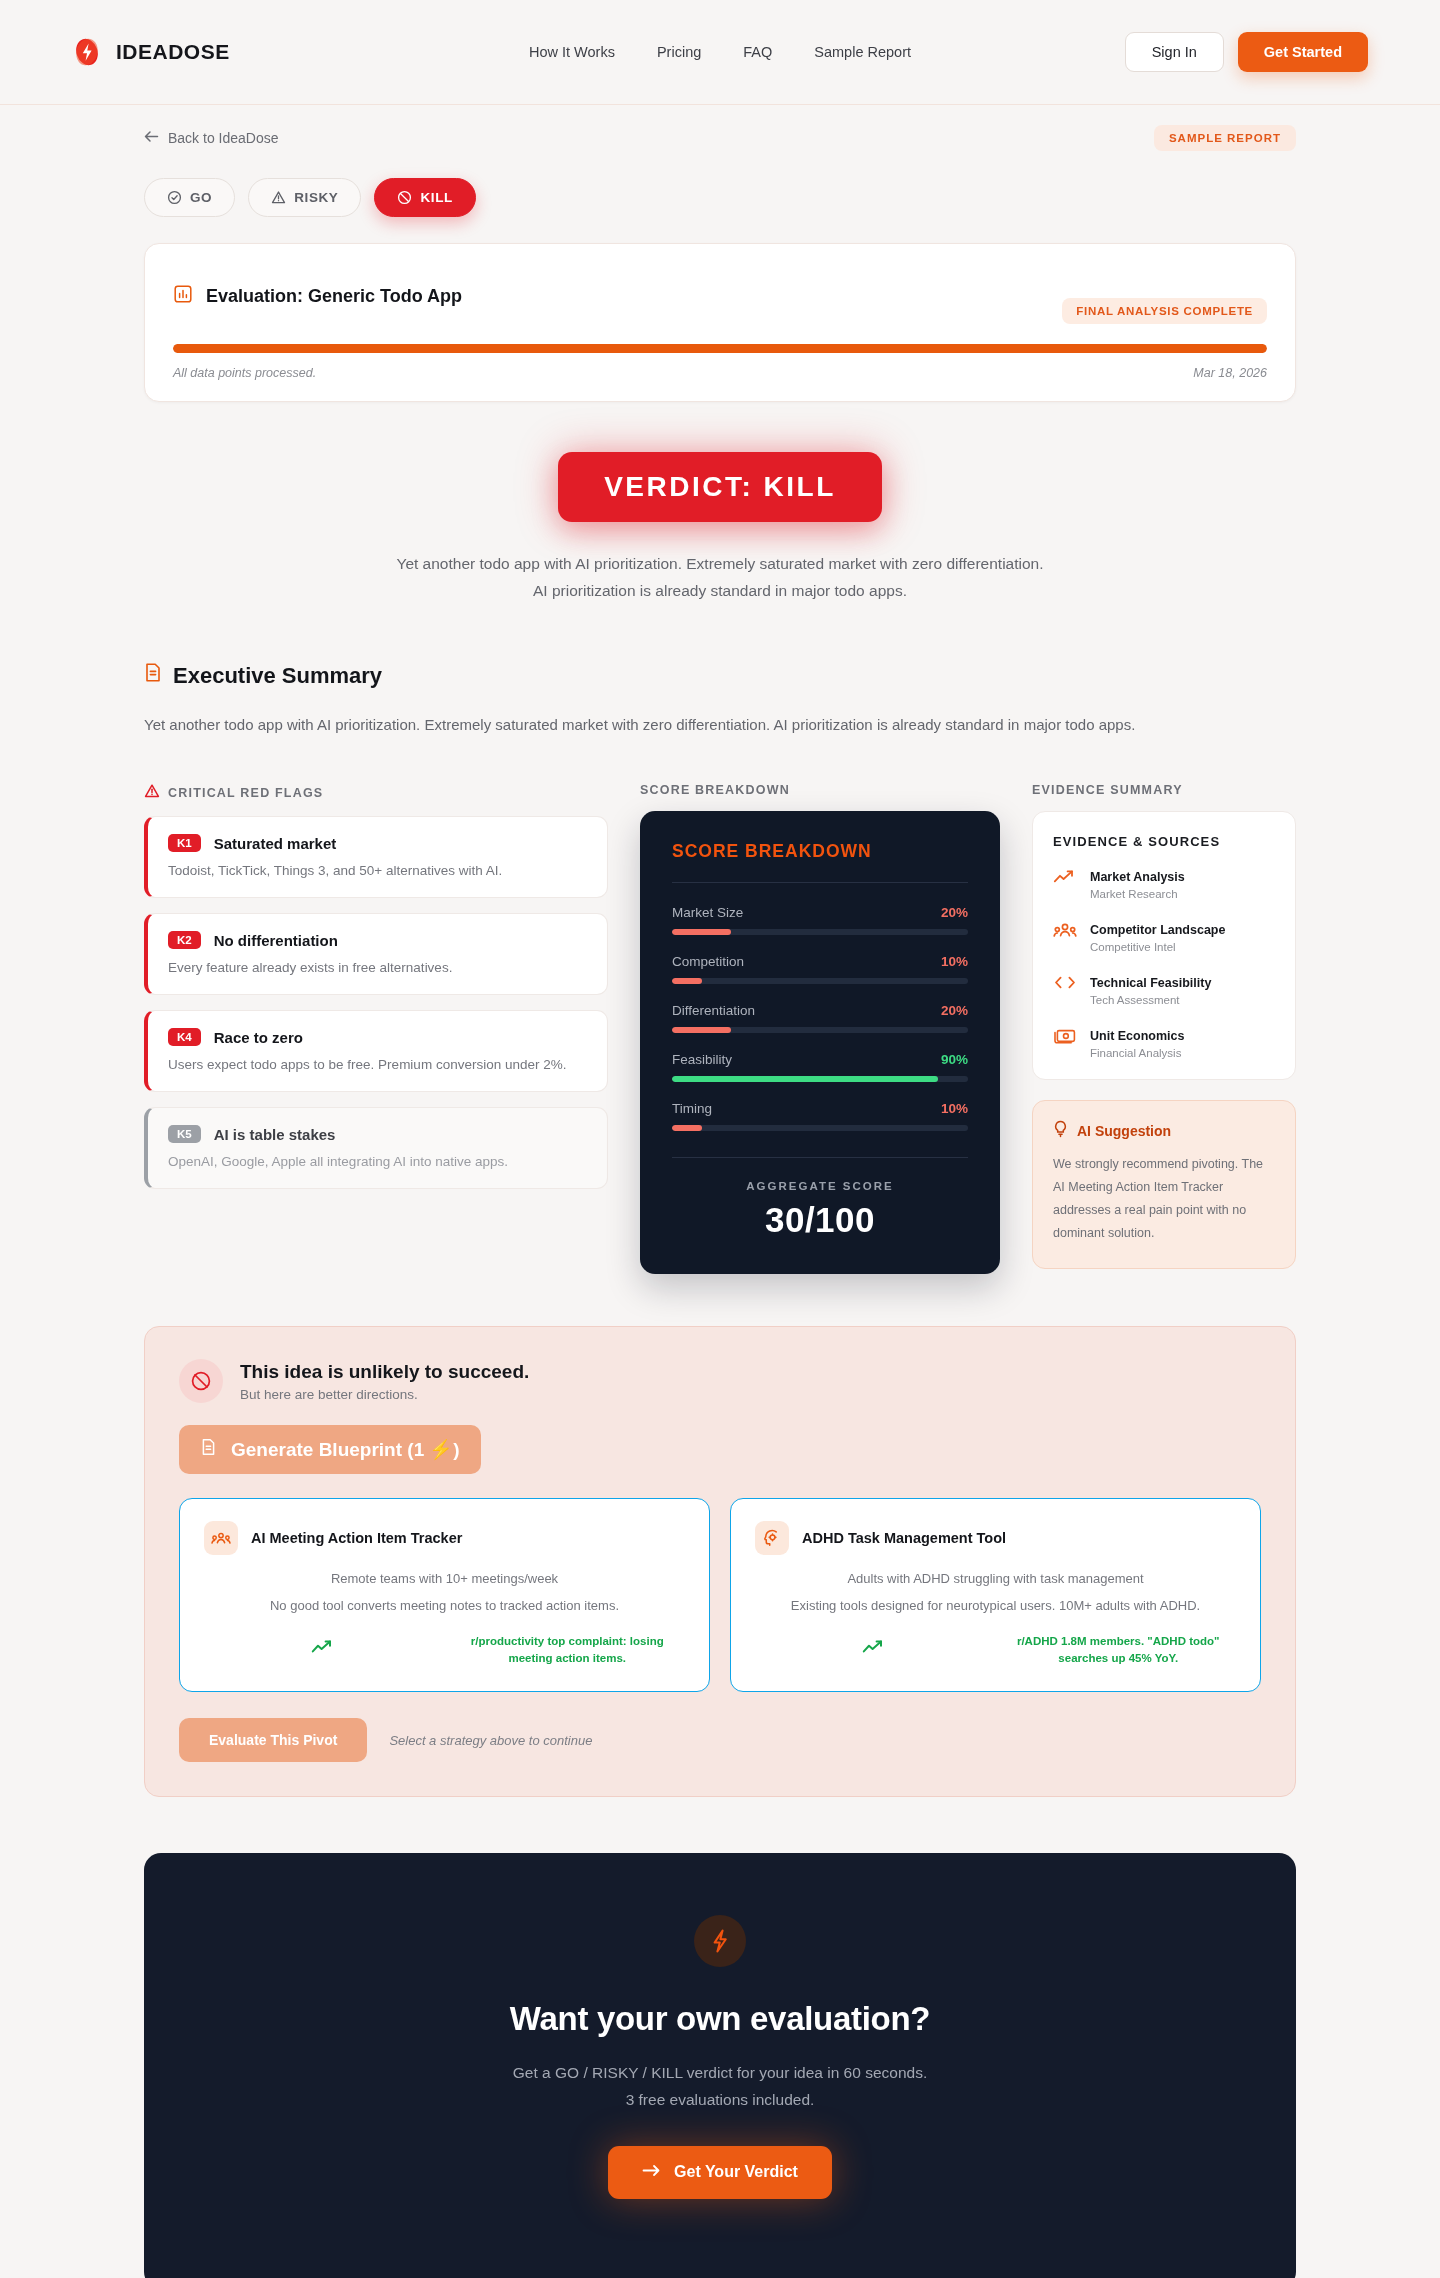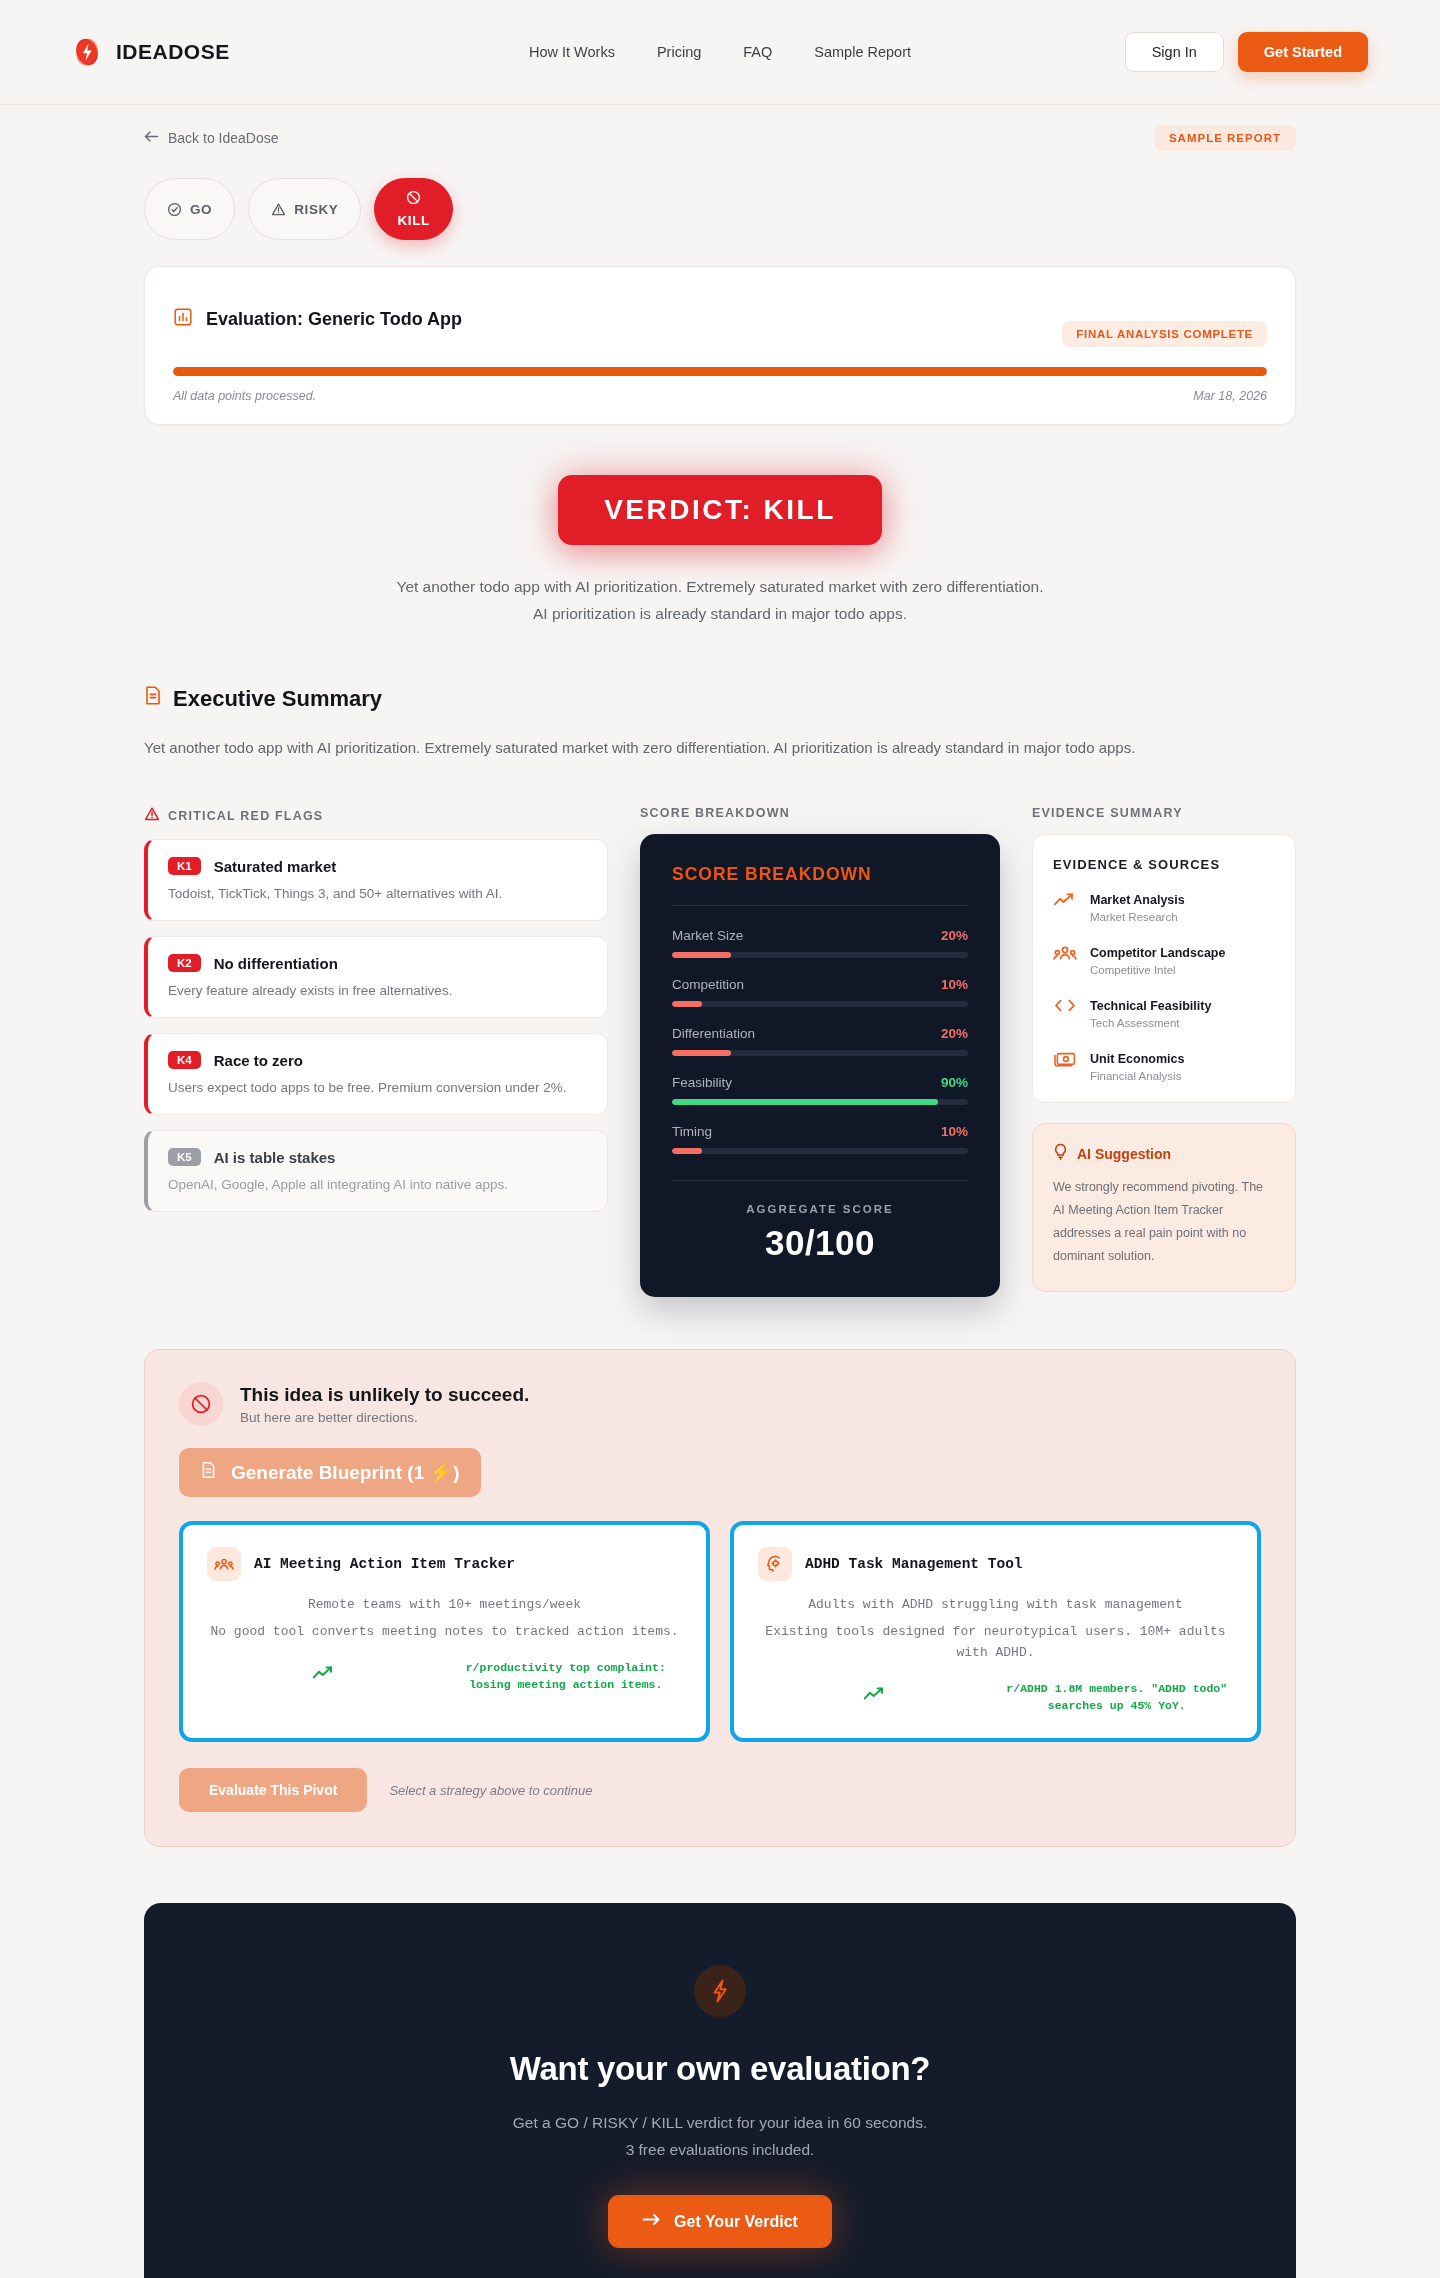--- a/index.html
+++ b/index.html
@@ -72,21 +72,20 @@
   .vtab {
     display: flex; align-items: center; gap: 8px;
     padding: 11px 22px; border-radius: 999px;
     border: 1px solid #E6E0DC; background: #FAF8F7;
     font-size: 13.5px; font-weight: 700; letter-spacing: .6px;
     color: #5E6067; cursor: pointer;
   }
   .vtab.active {
     background: #E11D27; border-color: #E11D27; color: #fff;
     box-shadow: 0 6px 16px rgba(225,29,39,.28);
-    flex-direction: column;
   }
   .vtab svg { display: block; }
 
   
   .eval-card {
     margin-top: 26px;
     background: #fff; border: 1px solid #F0E5E0;
     border-radius: 15px; padding: 25px 28px 21px 28px;
     box-shadow: 0 1px 3px rgba(30,20,15,.04);
   }
@@ -252,22 +251,22 @@
     background: #EFA783; color: #fff;
     font-size: 19px; font-weight: 700;
     border: none; border-radius: 10px; padding: 13px 22px;
     cursor: pointer;
   }
   .pivot-cards {
     display: grid; grid-template-columns: 1fr 1fr; gap: 20px;
     margin-top: 24px;
   }
   .pcard {
-    background: #fff; border: 4px solid #0ea5e9; border-radius: 13px;
-    padding: 22px 24px 24px 24px; text-align: center; font-family: Liberation Mono, monospace;
+    background: #fff; border: 1px solid #0ea5e9; border-radius: 13px;
+    padding: 22px 24px 24px 24px; text-align: center;
   }
   .pcard-head {
     display: flex; align-items: center; gap: 13px;
     justify-content: flex-start;
   }
   .pcard-ico {
     width: 34px; height: 34px; flex: 0 0 34px; border-radius: 9px;
     background: #FCE8DC; color: #EA5A12;
     display: flex; align-items: center; justify-content: center;
   }

